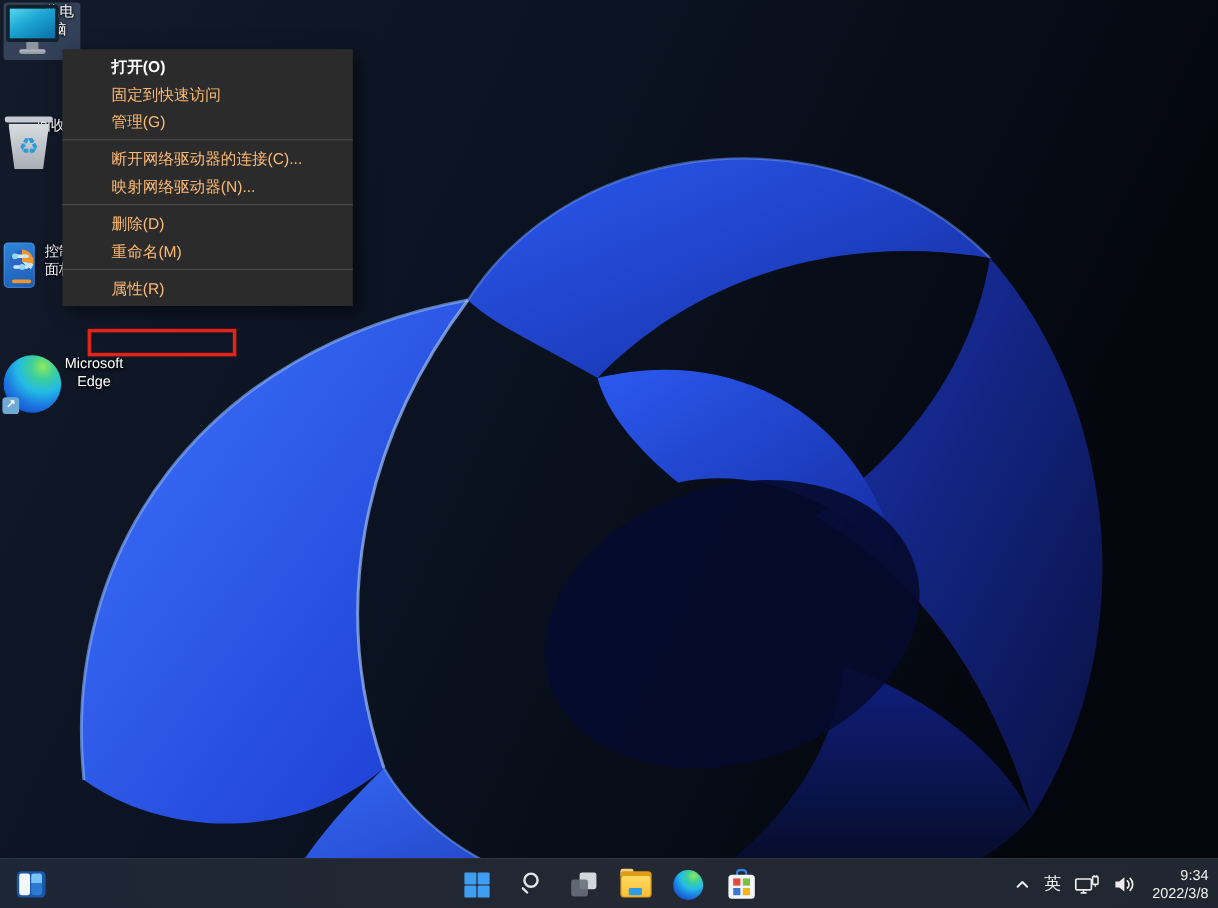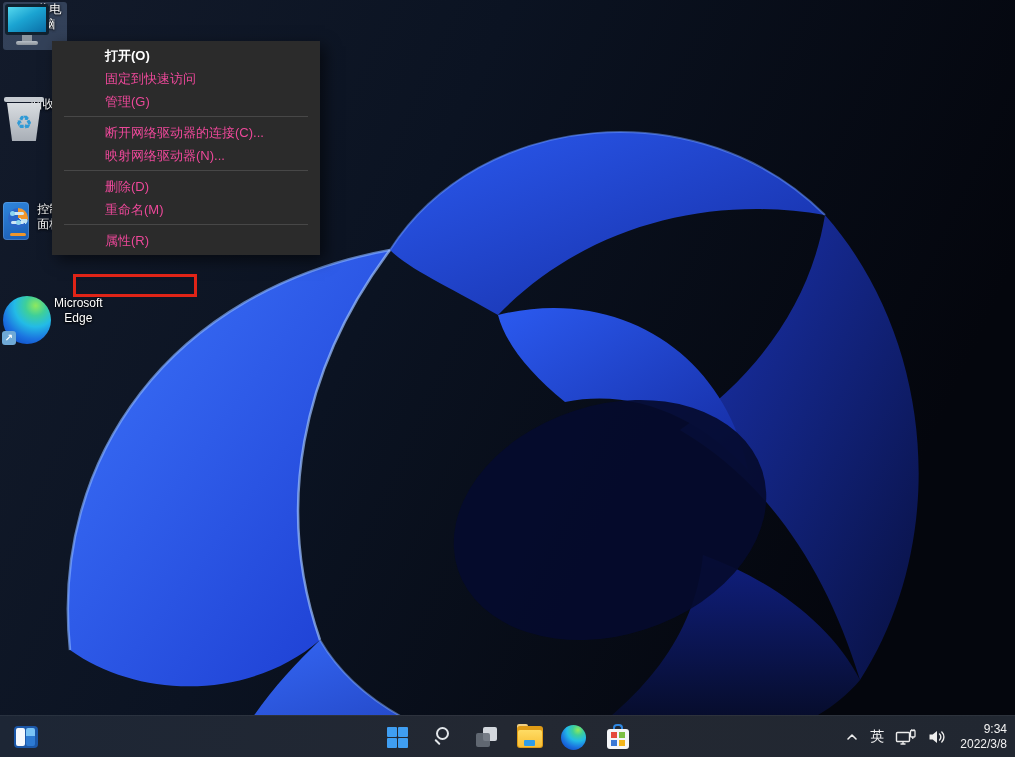--- a/index.html
+++ b/index.html
@@ -48,24 +48,24 @@
 
   
   .edge-sphere { border-radius:50%;
     background:radial-gradient(circle at 68% 20%,#8fe95e 0%,#3ecf9a 20%,#23bbe6 42%,#1b74e0 66%,#0f49c8 88%,#0b3aa8 100%); }
   .edge-desktop { width:48px; height:48px; position:relative; }
   .edge-desktop .edge-sphere { width:48px; height:48px; }
   .edge-badge { position:absolute; left:-1px; bottom:-1px; width:14px; height:14px; border-radius:3px;
     background:#6fa9d6; color:#fff; font-size:10px; font-weight:bold; line-height:14px; text-align:center; }
 
   
-  #context-menu { position:absolute; left:52px; top:41px; width:268px; z-index:50;
-    background:#2b2b2b; padding:3px 12px; box-shadow:5px 5px 14px rgba(0,0,0,.55); }
+  #context-menu { position:absolute; left:52px; top:41px; width:242px; z-index:50;
+    background:#2b2b2b; padding:3px 0; box-shadow:5px 5px 14px rgba(0,0,0,.55); }
   .menu-item { height:23px; line-height:23px; padding-left:41px; padding-right:12px;
-    font-size:13px; color:#ec4899; white-space:nowrap; cursor:default; }
+    font-size:13px; color:#fdba74; white-space:nowrap; cursor:default; }
   .menu-item.bold { font-weight:bold; color:#fff; }
   .menu-sep { height:1px; background:#474747; margin:3px 0 4px 0; }
   #red-box { position:absolute; left:73px; top:274px; width:124px; height:23px;
     border:3px solid #e02417; z-index:60; pointer-events:none; }
 
   
   #taskbar { position:absolute; left:0; bottom:0; width:1015px; height:42px; z-index:100;
     background:linear-gradient(90deg,#1d2635 0%,#232832 50%,#212731 100%);
     border-top:1px solid rgba(255,255,255,.05); }
   .tb-btn { width:36px; height:36px; border-radius:4px; display:flex; align-items:center; justify-content:center; }

